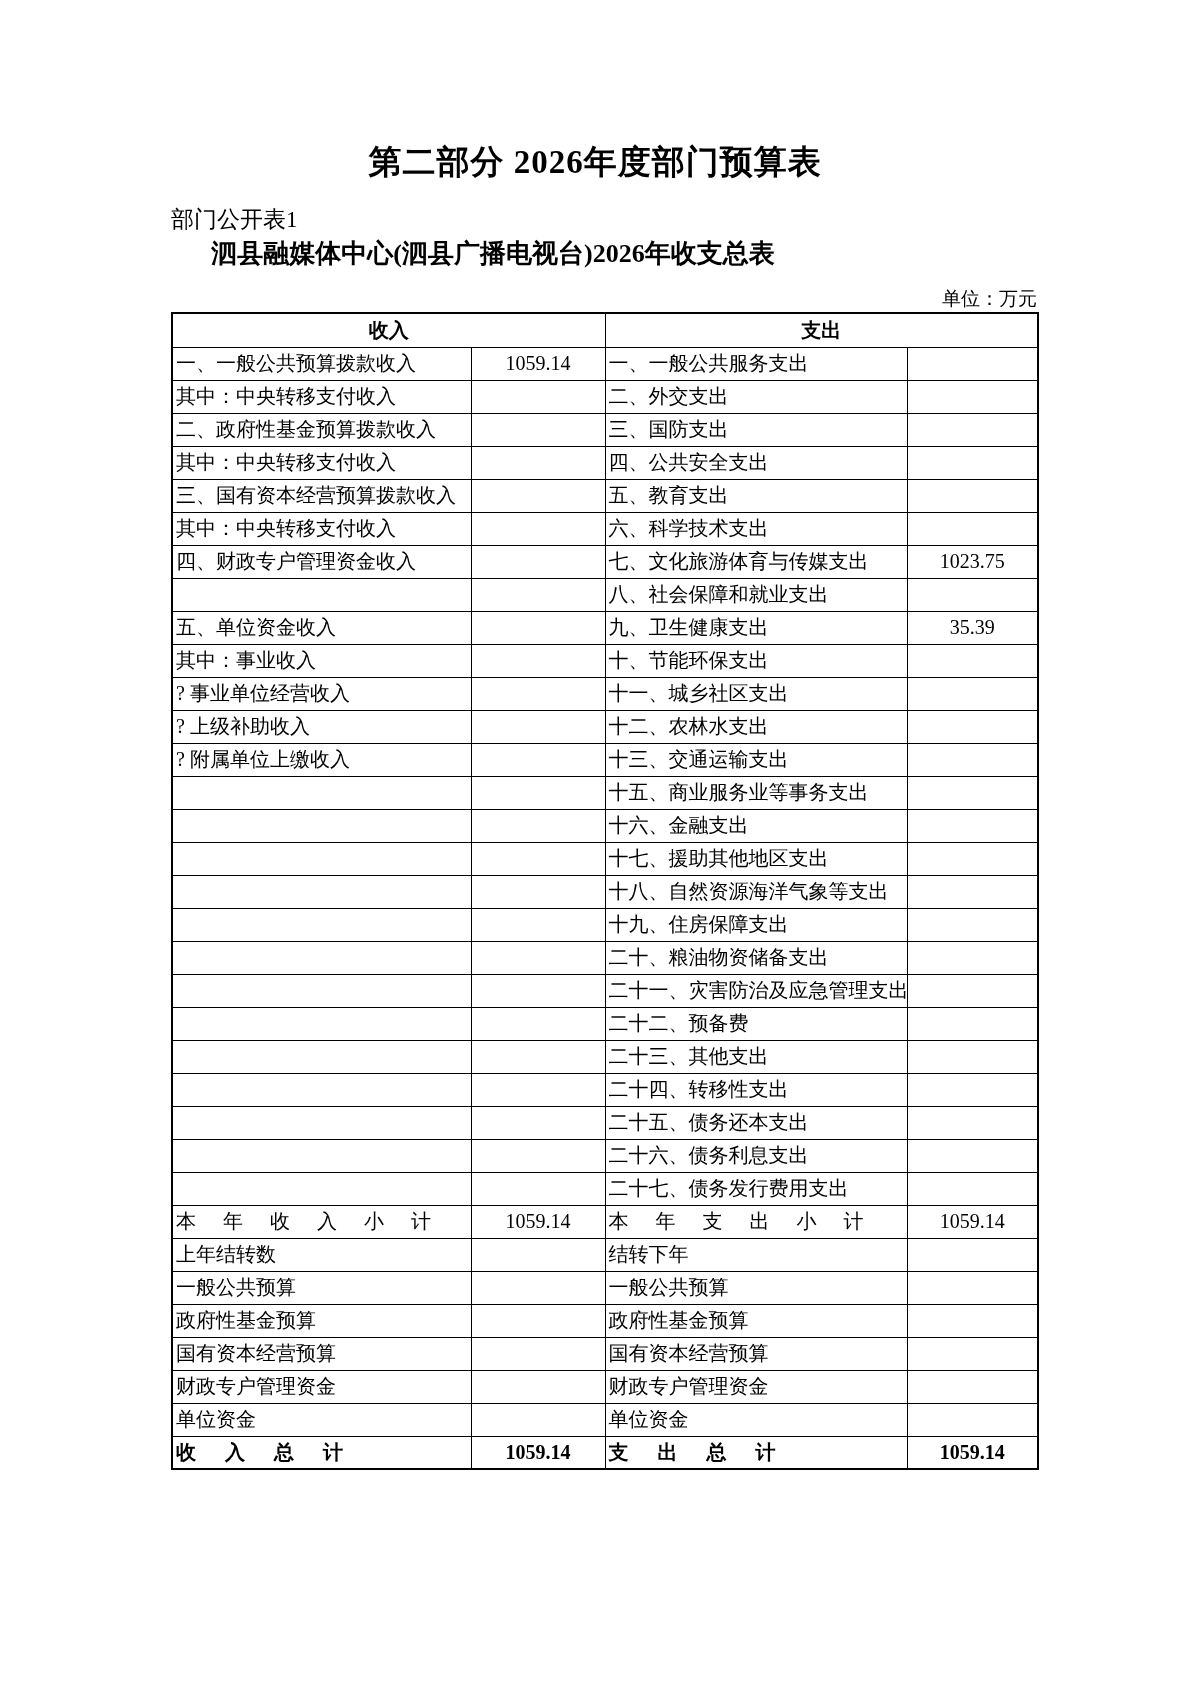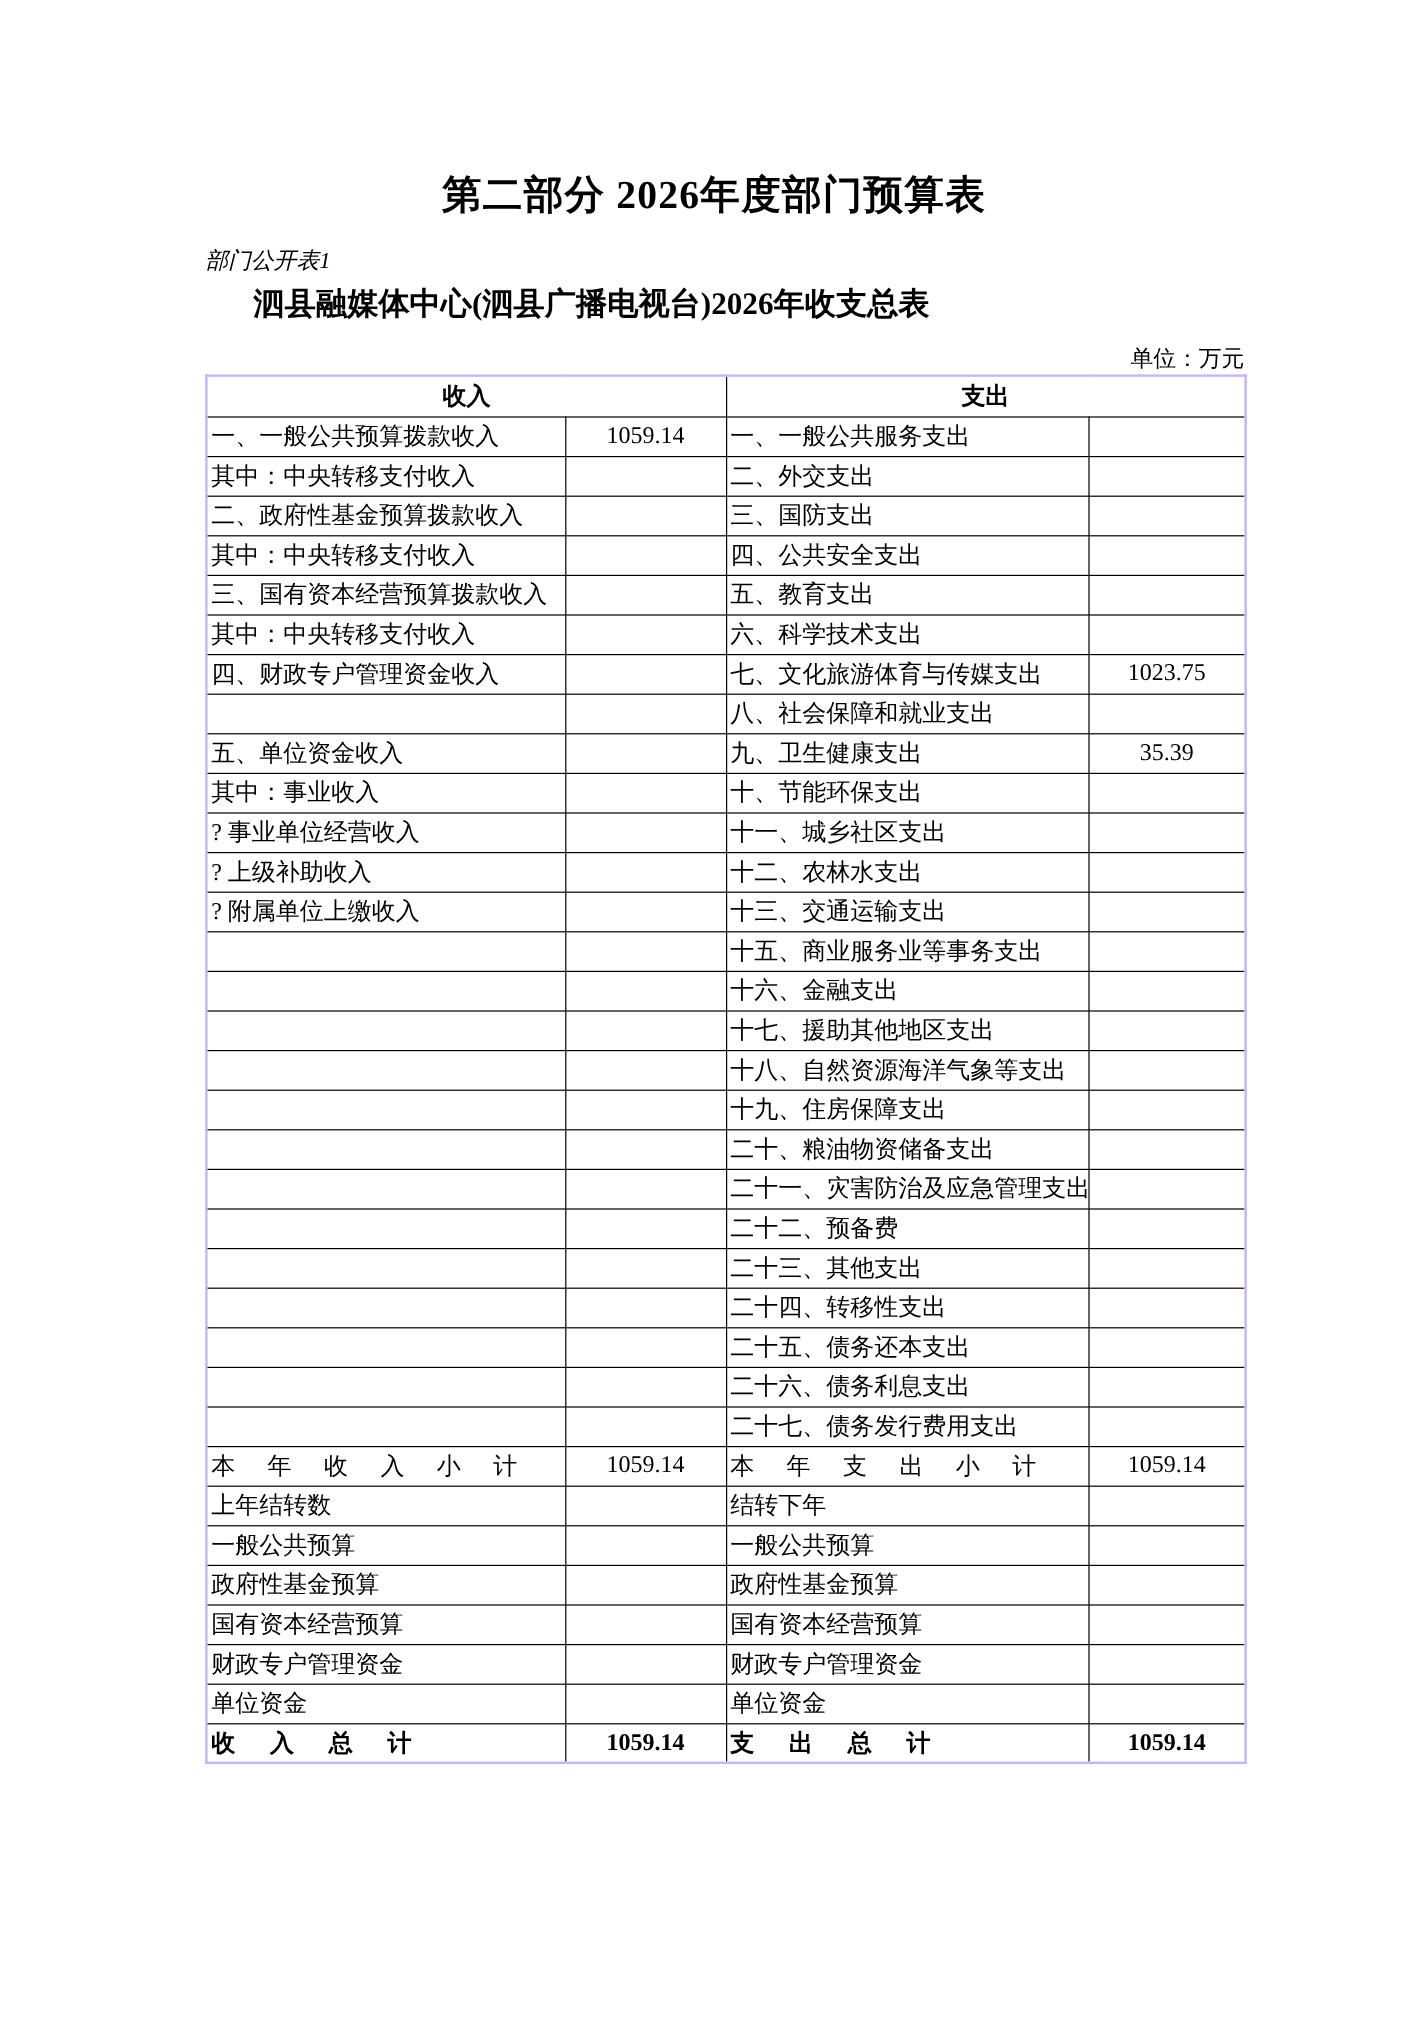--- a/index.html
+++ b/index.html
@@ -12,38 +12,38 @@
   }
   .page { position: relative; width: 1190px; height: 1684px; overflow: hidden; }
 
   .main-title {
     position: absolute; top: 140px; left: 0; width: 1190px;
     margin: 0; text-align: center;
     font-size: 33px; font-weight: bold; letter-spacing: 1px;
   }
   .table-label {
     position: absolute; top: 204px; left: 171px;
-    font-size: 19px; font-weight: normal; font-style: italic;
+    font-size: 23px; font-weight: normal;
   }
   .table-title {
     position: absolute; top: 236px; left: 0; width: 986px;
     margin: 0; text-align: center;
     font-size: 26px; font-weight: bold;
   }
   .unit-note {
     position: absolute; top: 286px; left: 171px; width: 866px;
     text-align: right; font-size: 19px;
   }
 
   table.budget-table {
     position: absolute; top: 312px; left: 171px;
     width: 866px;
     border-collapse: collapse;
     table-layout: fixed;
-    border: 2px solid #c4b5fd;
+    border: 2px solid #000000;
   }
   .budget-table th, .budget-table td {
     border: 1px solid #000;
     overflow: hidden;
     white-space: nowrap;
     vertical-align: middle;
   }
   .budget-table thead th {
     font-size: 20px; font-weight: bold;
     text-align: center; height: 34px; padding: 0 2px;

